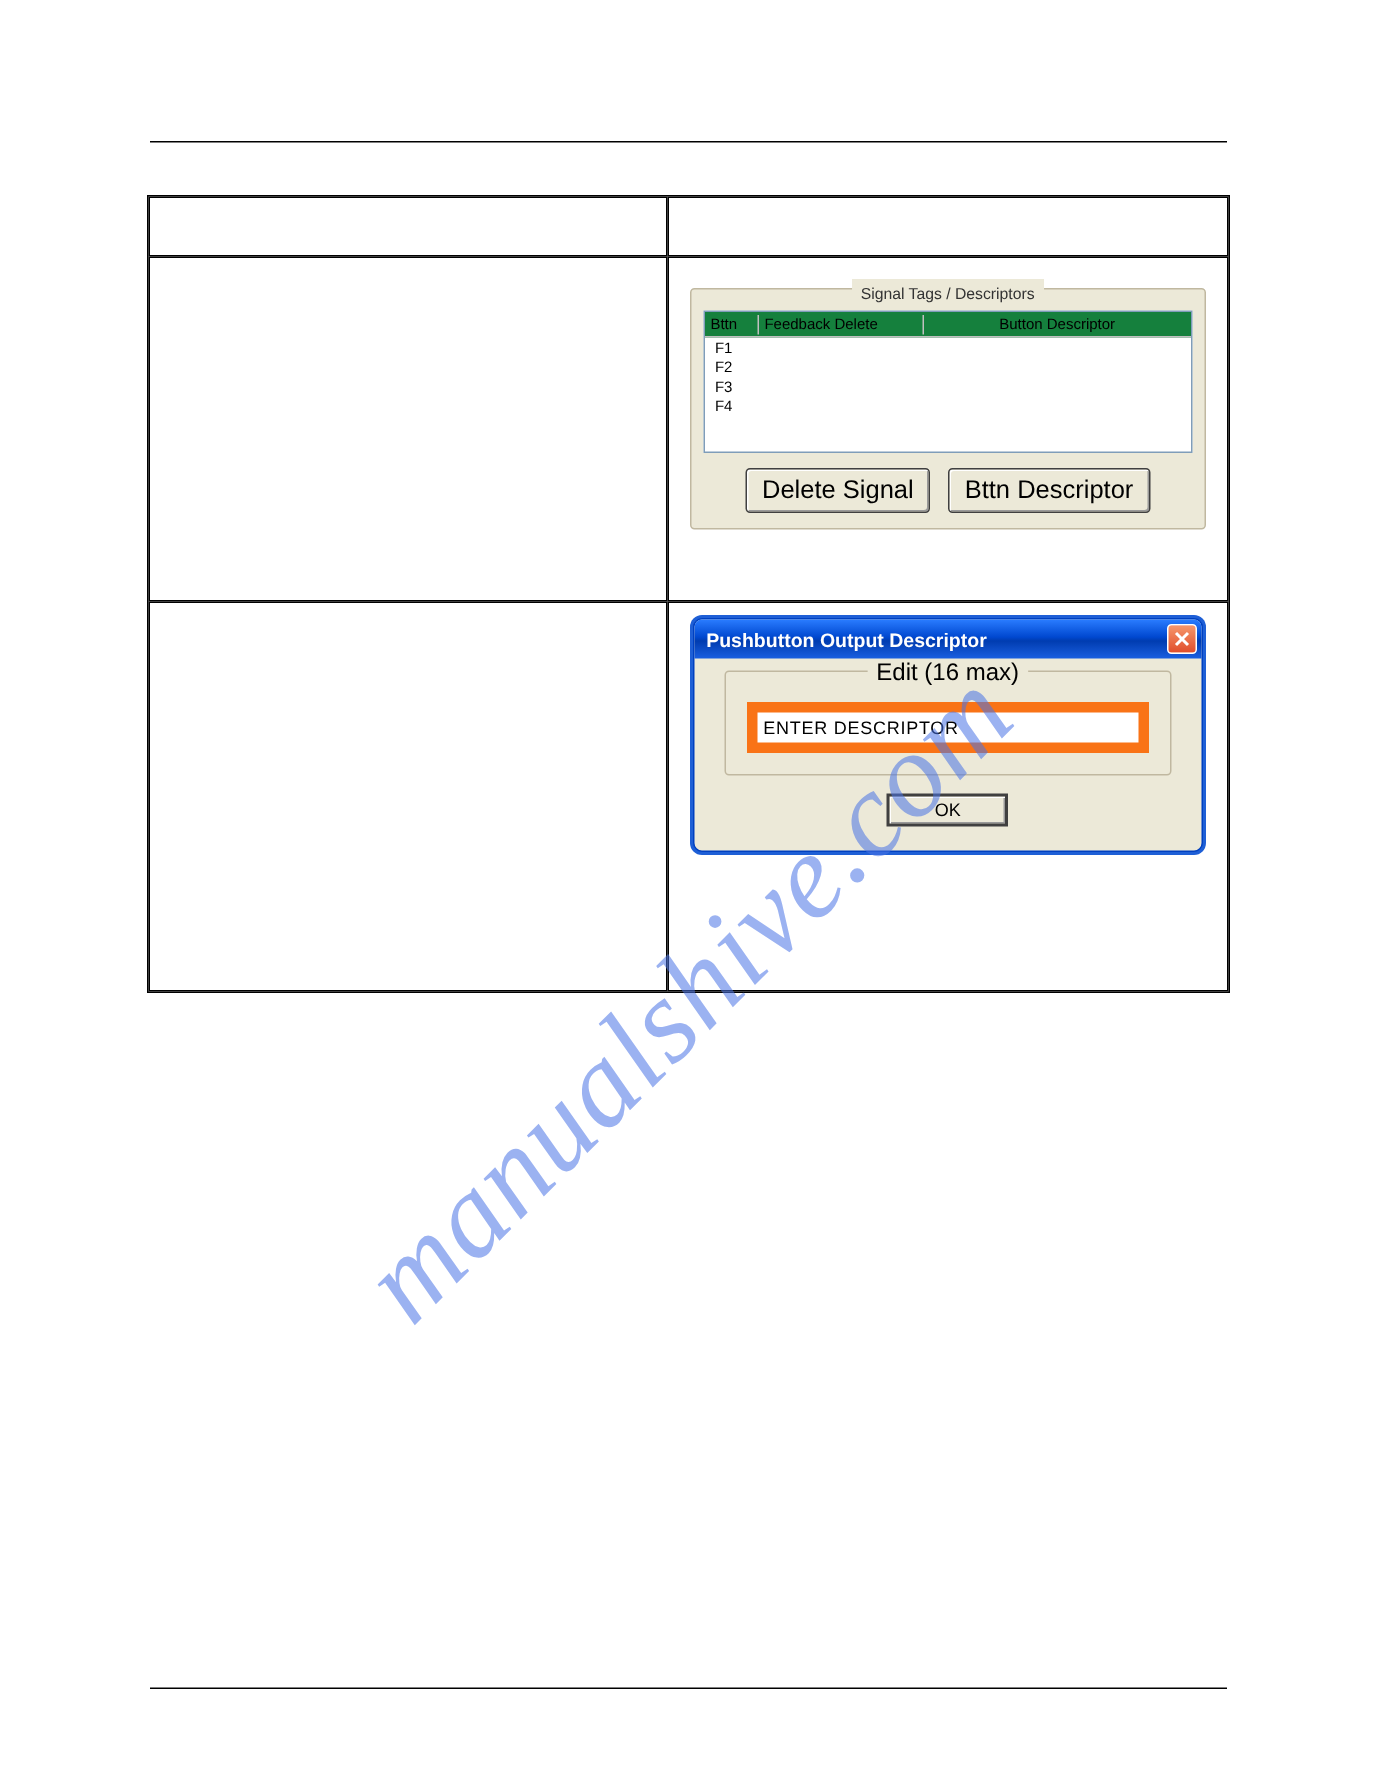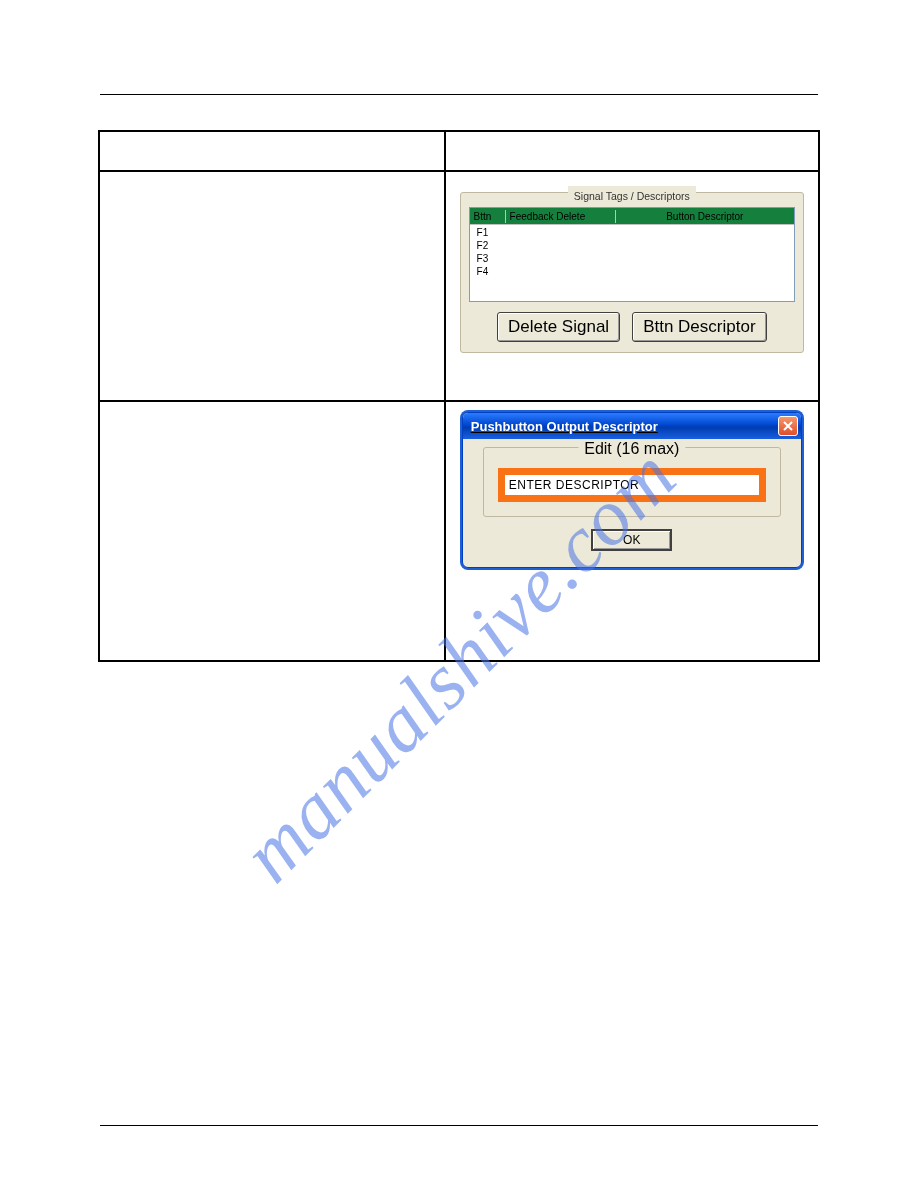--- a/index.html
+++ b/index.html
@@ -118,21 +118,20 @@
   
   .xp-dialog {
     position: relative;
     width: 340px;
     margin: 0 auto;
     background: #ece9d8;
     border: 1px solid #0040c0;
     border-radius: 6px;
     box-shadow: 0 0 0 2px #1e5fd6;
     padding-bottom: 16px;
-    text-decoration: underline;
   }
   .xp-titlebar {
     height: 26px;
     background: linear-gradient(to bottom, #2a7cff 0%, #0048d0 45%, #003cb0 55%, #1a5fe0 100%);
     border-top-left-radius: 5px;
     border-top-right-radius: 5px;
     display: flex;
     align-items: center;
     justify-content: space-between;
     padding: 0 3px 0 8px;

